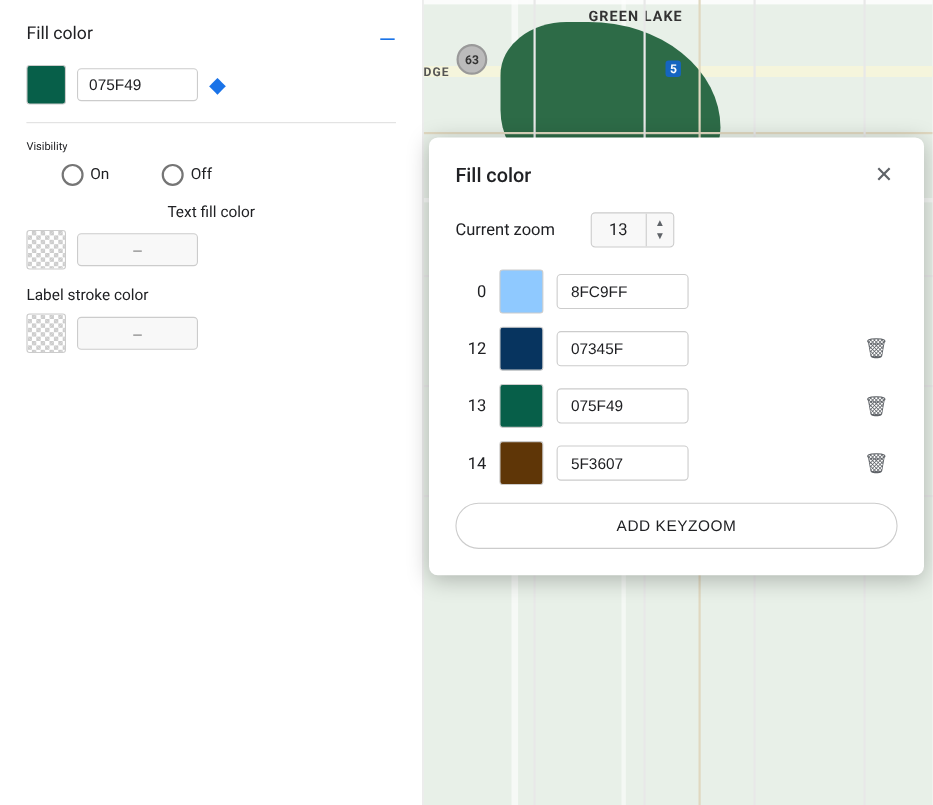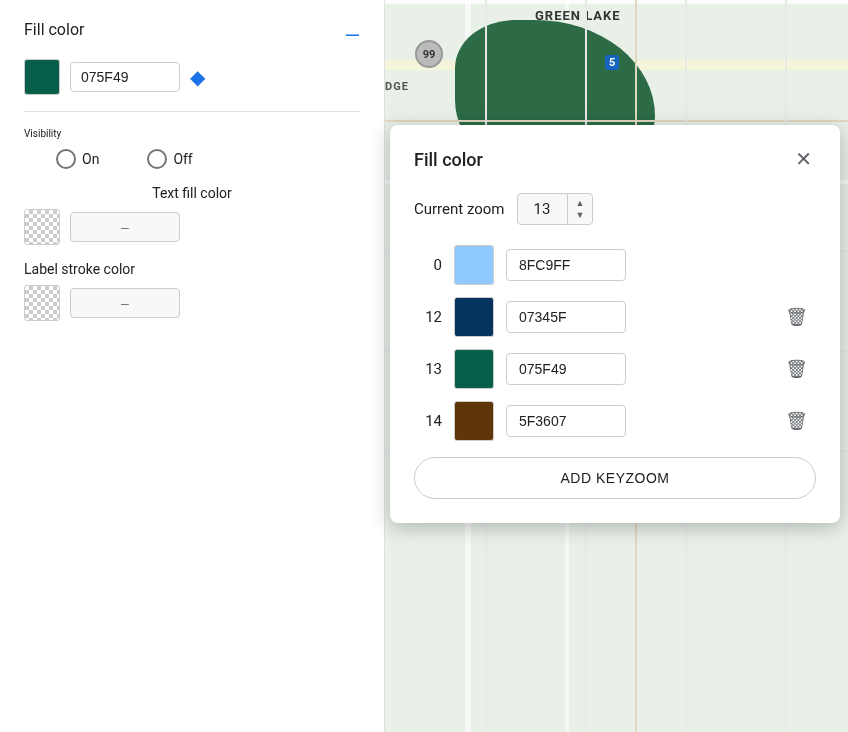--- a/index.html
+++ b/index.html
@@ -215,21 +215,21 @@
       cursor: pointer;
       color: #5f6368;
       font-size: 20px;
       padding: 4px;
       line-height: 1;
     }
 
     .zoom-row {
       display: flex;
       align-items: center;
-      gap: 12px;
+      gap: 32px;
       margin-bottom: 20px;
     }
 
     .zoom-label {
       font-size: 15px;
       color: #202124;
     }
 
     .zoom-spinner {
       display: flex;
@@ -335,26 +335,26 @@
 
   <div class="map-green" style="top:20px;left:70px;width:200px;height:160px;border-radius:30% 60% 40% 50%;"></div>
 
   <div class="map-road" style="top:120px;left:0;width:100%;height:2px;background:#e0d8c0;"></div>
   <div class="map-road" style="top:0;left:250px;width:2px;height:100%;background:#e0d8c0;"></div>
 
   <div class="map-label" style="top:8px;left:150px;">GREEN LAKE</div>
 
   <div style="position:absolute;top:40px;left:30px;">
     <div class="map-circle">
-      <span>99</span>
+      <span>63</span>
     </div>
   </div>
   <div class="map-badge" style="top:55px;left:220px;background:#1565c0;">5</div>
 
-  <div class="map-label" style="top:80px;left:0px;font-size:11px;color:#555;">DGE</div>
+  <div class="map-label" style="top:59px;left:0px;font-size:11px;color:#555;">DGE</div>
 
   <div class="map-road" style="top:250px;left:0;width:100%;height:2px;background:#e8e8e8;"></div>
   <div class="map-road" style="top:350px;left:0;width:100%;height:2px;background:#e8e8e8;"></div>
   <div class="map-road" style="top:450px;left:0;width:100%;height:2px;background:#e8e8e8;"></div>
   <div class="map-road" style="top:0;left:100px;width:2px;height:100%;background:#e8e8e8;"></div>
   <div class="map-road" style="top:0;left:200px;width:2px;height:100%;background:#e8e8e8;"></div>
   <div class="map-road" style="top:0;left:300px;width:2px;height:100%;background:#e8e8e8;"></div>
   <div class="map-road" style="top:0;left:400px;width:2px;height:100%;background:#e8e8e8;"></div>
 </div>
 

